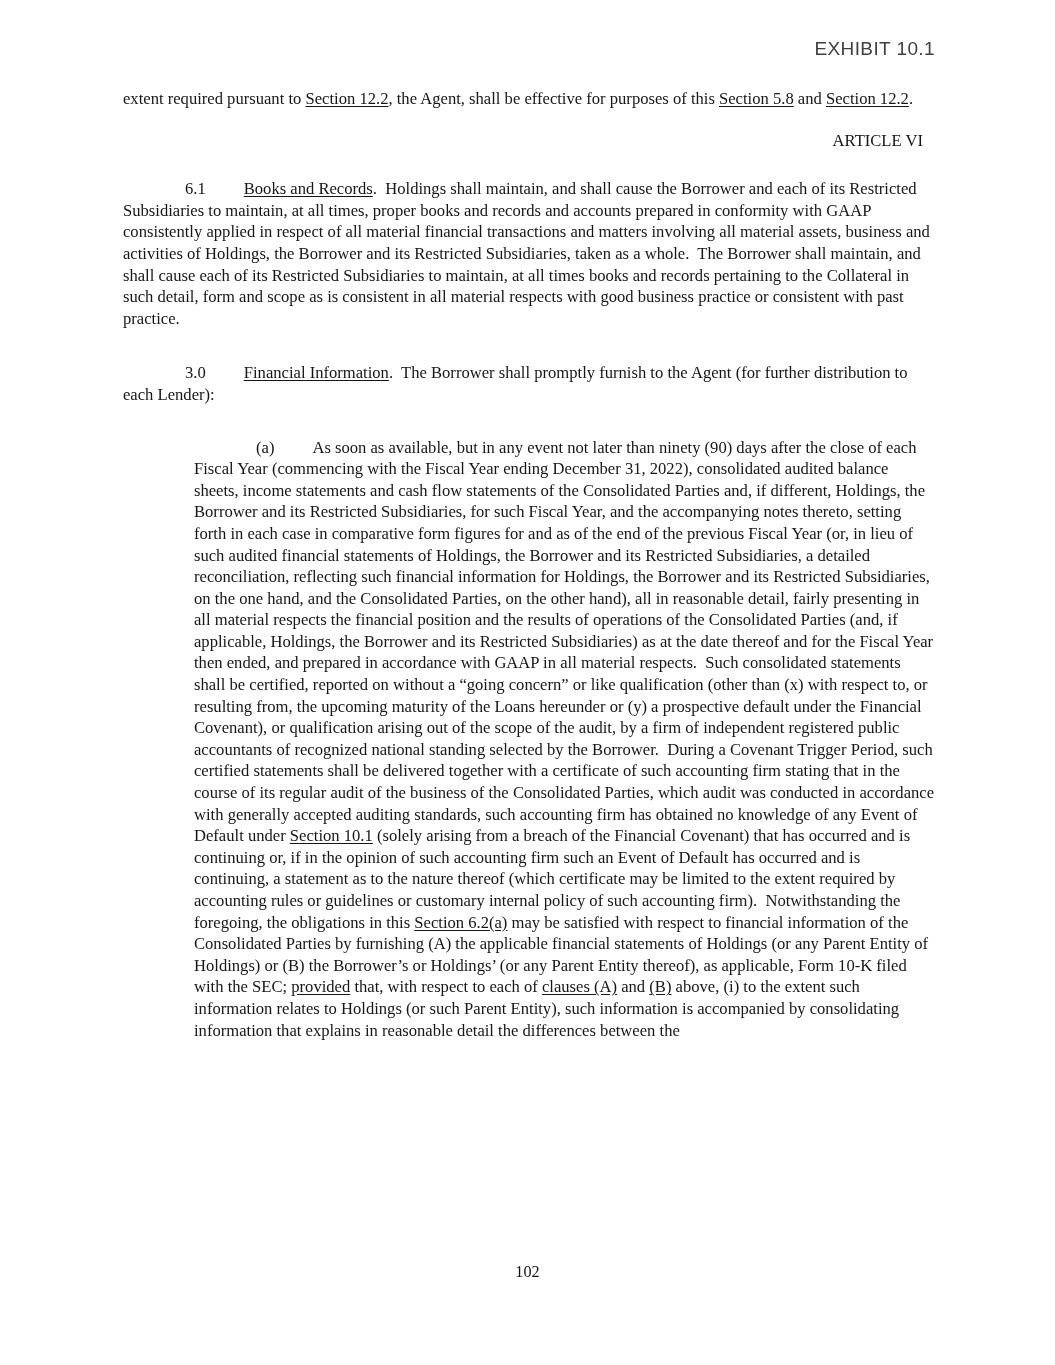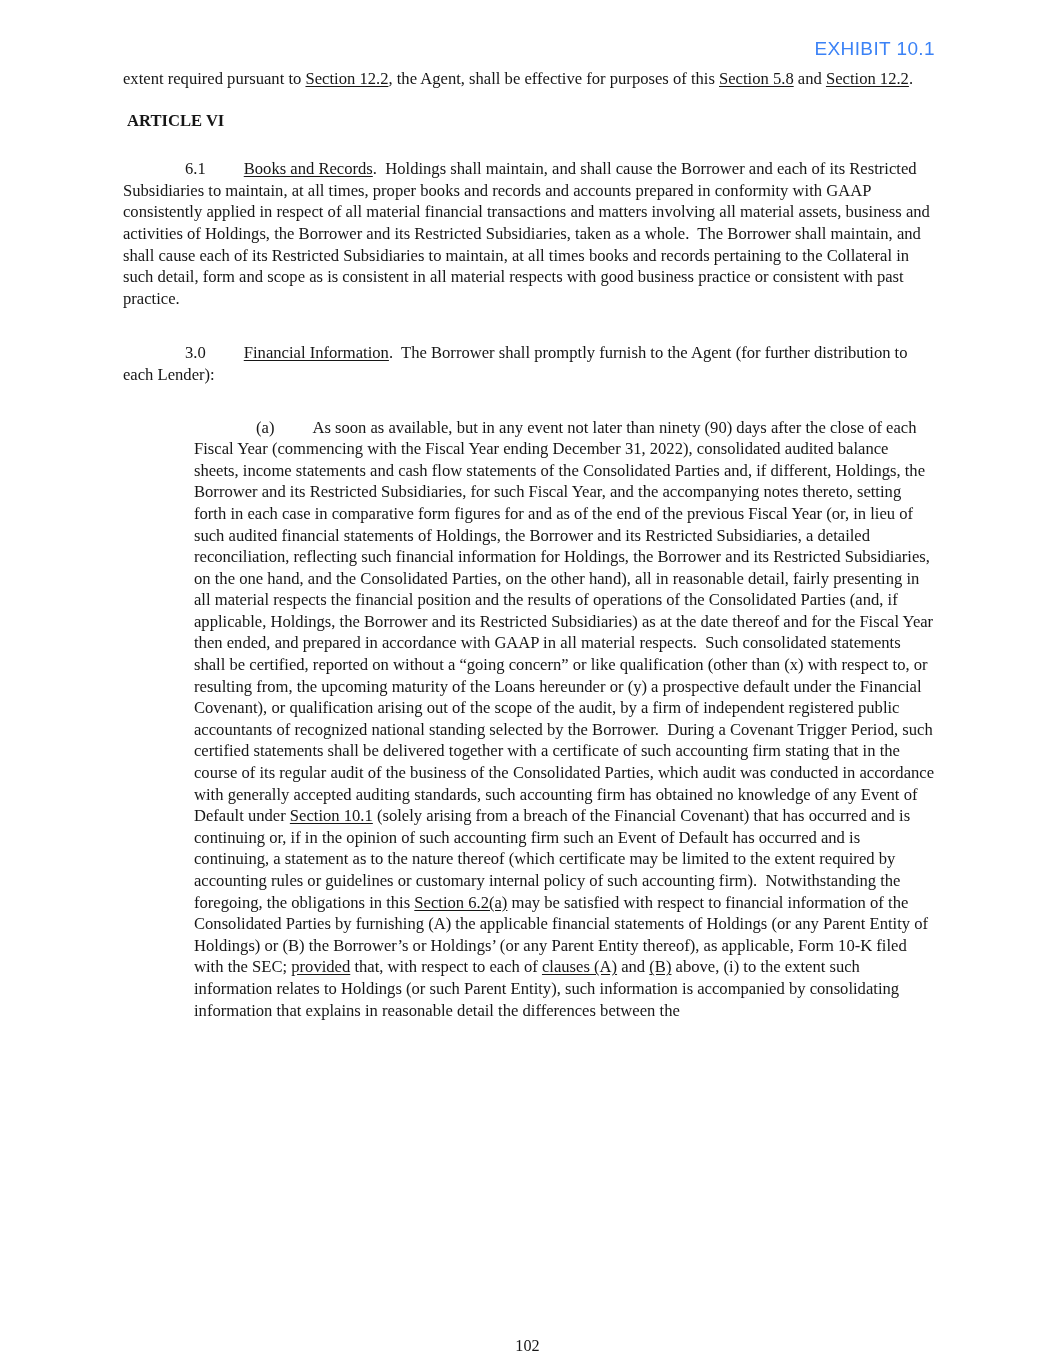--- a/index.html
+++ b/index.html
@@ -16,50 +16,50 @@
     line-height: 21.6px;
     overflow: hidden;
   }
   .exhibit {
     position: absolute;
     top: 38px;
     right: 120px;
     font-family: "Liberation Sans", "DejaVu Sans", sans-serif;
     font-size: 19px;
     letter-spacing: 0.4px;
-    color: #3b82f6;
+    color: #404040;
   }
   .content {
     position: absolute;
     left: 123px;
     top: 0;
     width: 812px;
   }
   .para { margin: 0; text-align: left; }
-  .para.intro { margin-top: 68px; }
+  .para.intro { margin-top: 88px; }
   .heading {
-    text-align: left;
-    font-weight: bold;
+    text-align: right;
+    font-weight: normal;
     font-size: 16.6px;
-    margin: 4px;
+    margin: 12px;
   }
   .heading.article { margin-top: 20px; }
   .heading.title   { margin-top: 22px; }
   .para.section-61 { margin-top: 27px; text-indent: 62px; }
   .para.section-62 { margin-top: 33px; text-indent: 62px; }
   .para.clause {
     margin-top: 31px;
     margin-left: 71px;
     text-indent: 62px;
   }
   .tab { display: inline-block; width: 38px; }
   .u { text-decoration: underline; text-underline-offset: 2px; }
   .footer {
     position: absolute;
-    top: 1336px;
+    top: 1262px;
     left: 0;
     width: 100%;
     text-align: center;
     font-size: 16.2px;
   }
 </style>
 </head>
 <body>
 
 <div class="page">

